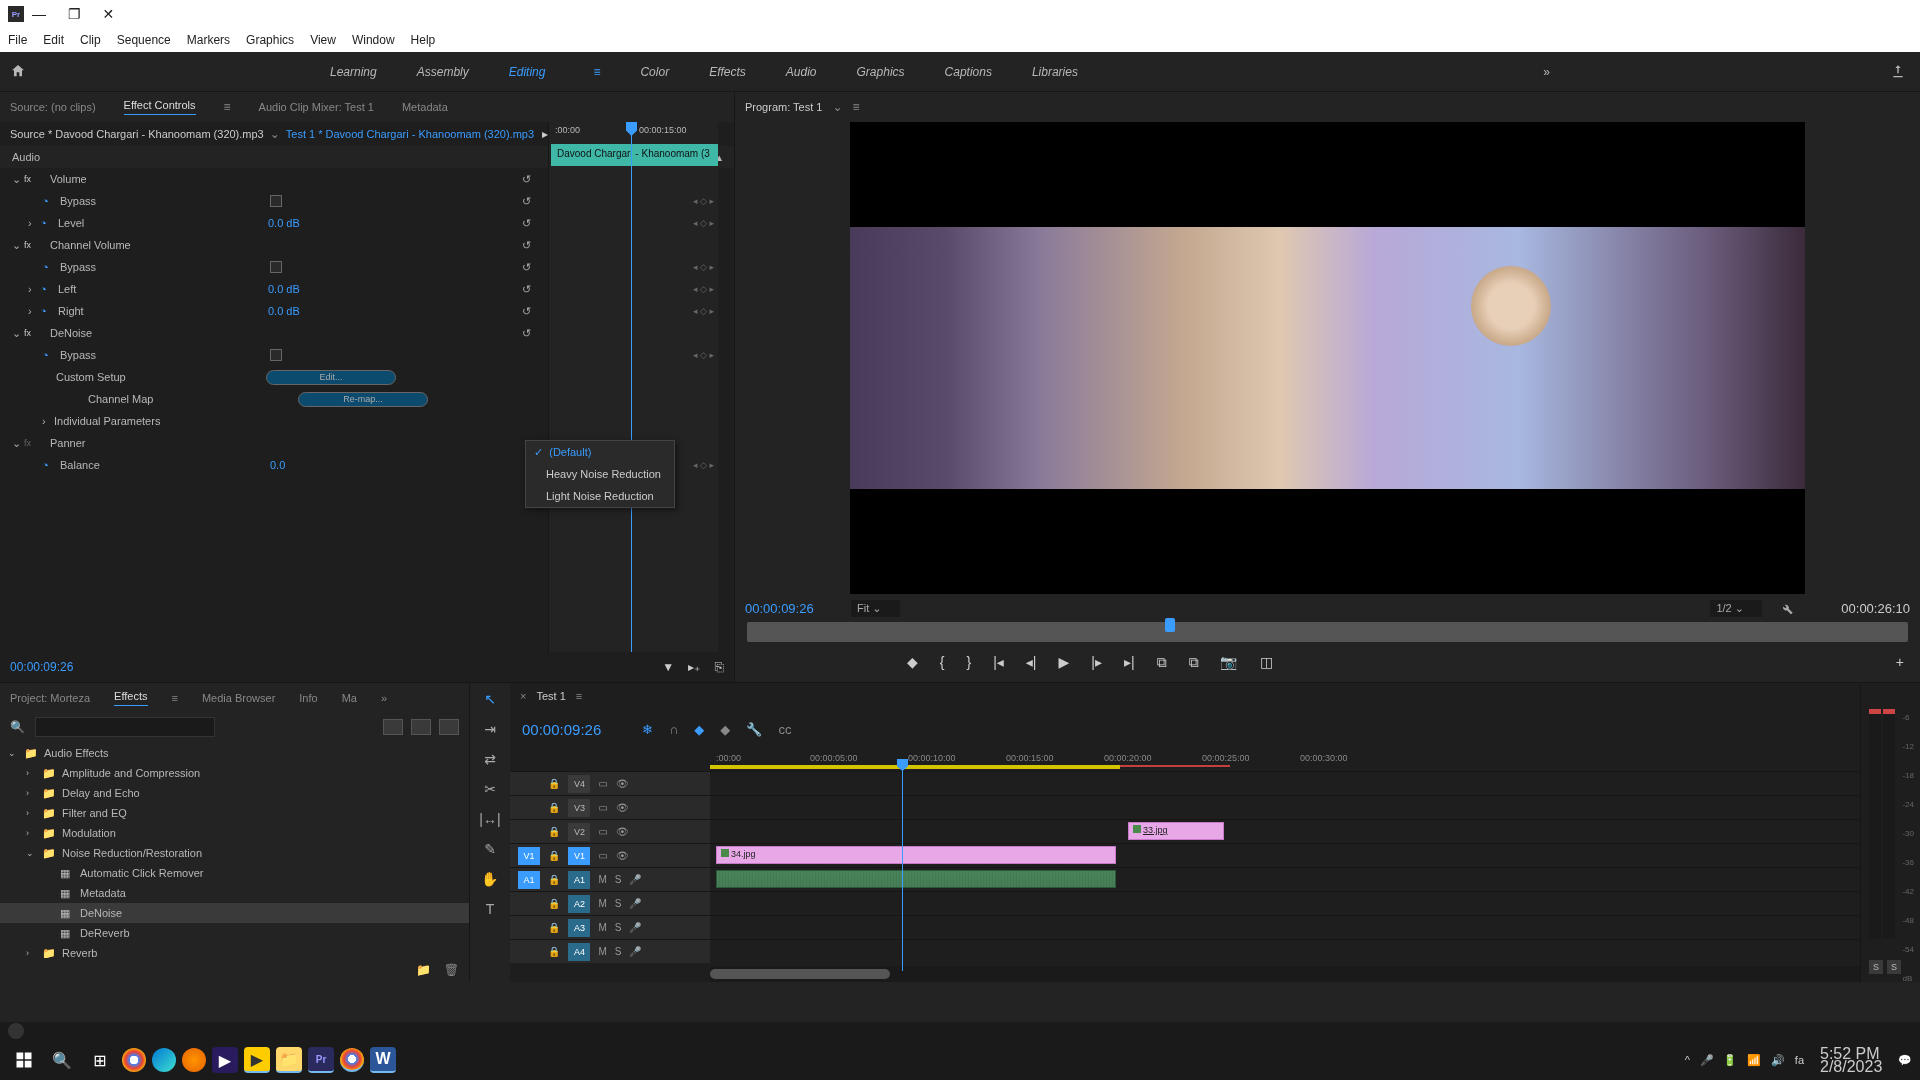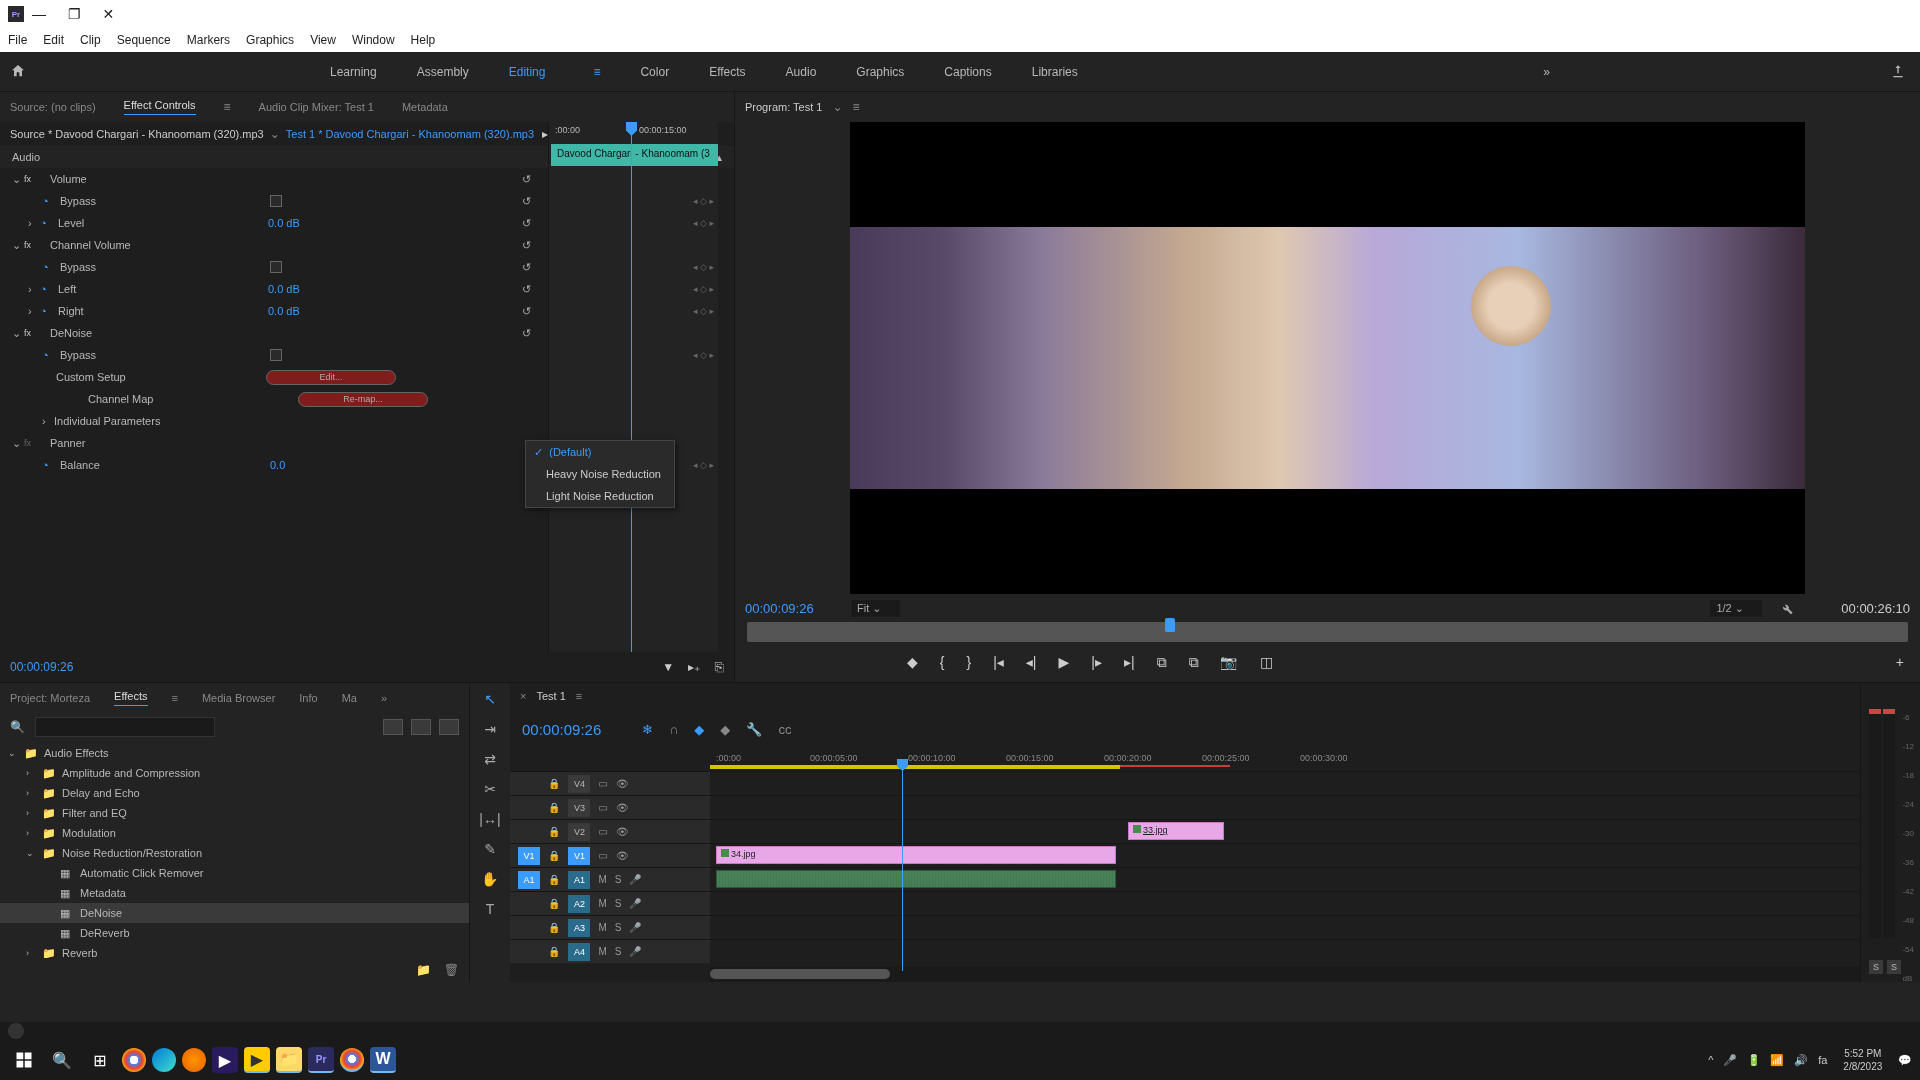--- a/index.html
+++ b/index.html
@@ -12,21 +12,21 @@
 .titlebar .win-controls { display: flex; gap: 22px; margin-right: 8px; font-size: 14px; }
 
 
 .menubar { height: 24px; background: #fff; display: flex; align-items: center; padding: 0 8px; font-size: 12px; color: #222; gap: 16px; }
 .menubar span { cursor: pointer; }
 
 
 .workspacebar { height: 40px; background: #232323; display: flex; align-items: center; padding: 0 10px; border-bottom: 1px solid #161616; }
 .workspacebar .home-icon { width: 20px; height: 18px; margin-right: 300px; }
 .workspacebar .ws-items { display: flex; gap: 40px; align-items: center; }
-.workspacebar .ws-item { color: #b8b8b8; }
+.workspacebar .ws-item { color: #b8b8b8; font-style: italic; }
 .workspacebar .ws-item.active { color: #3a9cff; }
 .workspacebar .ws-menu { color: #3a9cff; margin-left: 8px; }
 .workspacebar .spacer { flex: 1; }
 .workspacebar .overflow-icon { margin-right: 340px; }
 .workspacebar .export-icon { width: 20px; }
 
 
 .main { display: flex; height: 590px; }
 
 
@@ -49,21 +49,21 @@
 .ec-row { height: 22px; display: flex; align-items: center; padding: 0 12px; font-size: 11px; position: relative; }
 .ec-row .chevron { width: 12px; color: #aaa; }
 .ec-row .fx-badge { width: 14px; font-size: 9px; color: #ccc; margin-right: 12px; }
 .ec-row .stopwatch { width: 14px; color: #3a9cff; margin-right: 4px; }
 .ec-row .prop-name { flex: 0 0 210px; }
 .ec-row .prop-value { color: #3a9cff; width: 120px; }
 .ec-row .checkbox { width: 12px; height: 12px; border: 1px solid #666; background: #2a2a2a; }
 .ec-row .keyframe-controls { position: absolute; right: 20px; display: flex; gap: 4px; font-size: 9px; color: #666; }
 .ec-row .reset-icon { position: absolute; right: 198px; width: 14px; color: #aaa; }
 
-.ec-row .edit-btn { width: 130px; height: 15px; border: 1px solid #666; border-radius: 8px; font-size: 9px; color: #aaa; text-align: center; line-height: 13px; background: #7f1d1d; }
+.ec-row .edit-btn { width: 130px; height: 15px; border: 1px solid #666; border-radius: 8px; font-size: 9px; color: #aaa; text-align: center; line-height: 13px; background: #0c4a6e; }
 
 .ec-mini-timeline { position: absolute; left: 548px; top: 0; width: 170px; height: 100%; background: #232323; border-left: 1px solid #161616; }
 .ec-mini-timeline .clip-bar { position: absolute; top: 22px; left: 2px; right: 0; height: 22px; background: #3fb8a8; color: #111; font-size: 10px; padding: 4px 6px; overflow: hidden; white-space: nowrap; }
 .ec-mini-timeline .playhead { position: absolute; top: 2px; bottom: 0; left: 82px; width: 1px; background: #3a9cff; }
 .ec-mini-timeline .playhead-marker { position: absolute; top: 0; left: 77px; width: 11px; height: 14px; background: #3a9cff; clip-path: polygon(0 0, 100% 0, 100% 60%, 50% 100%, 0 60%); }
 
 .ec-body { position: relative; flex: 1; overflow: hidden; }
 
 
 .context-menu { position: absolute; left: 525px; top: 318px; width: 150px; background: #2a2a2a; border: 1px solid #444; box-shadow: 2px 2px 6px rgba(0,0,0,0.5); z-index: 100; }
@@ -175,21 +175,21 @@
 .statusbar { position: absolute; bottom: 40px; left: 0; right: 0; height: 18px; background: #1a1a1a; display: flex; align-items: center; padding: 0 8px; }
 .statusbar .cc-icon { width: 16px; height: 16px; border-radius: 50%; background: #333; }
 
 
 .taskbar { position: absolute; bottom: 0; left: 0; right: 0; height: 40px; background: #1a1a1a; display: flex; align-items: center; padding: 0 8px; gap: 6px; }
 .taskbar .tb-icon { width: 32px; height: 32px; display: flex; align-items: center; justify-content: center; font-size: 16px; }
 .taskbar .tb-icon.app { border-radius: 4px; }
 .taskbar .tb-icon.active-app { border-bottom: 2px solid #76b9ed; }
 .taskbar .spacer { flex: 1; }
 .taskbar .tray { display: flex; align-items: center; gap: 10px; font-size: 11px; color: #ccc; }
-.taskbar .clock { text-align: center; line-height: 13px; font-size: 10px; margin: 10px 6px; }
+.taskbar .clock { text-align: left; line-height: 13px; font-size: 16px; margin: 10px 6px; }
 
 svg { display: block; }
 .icon-svg { width: 16px; height: 16px; fill: currentColor; }
 </style>
 </head>
 <body>
 
 <div class="titlebar">
   <div class="app-icon">Pr</div>
   <div class="win-controls">

